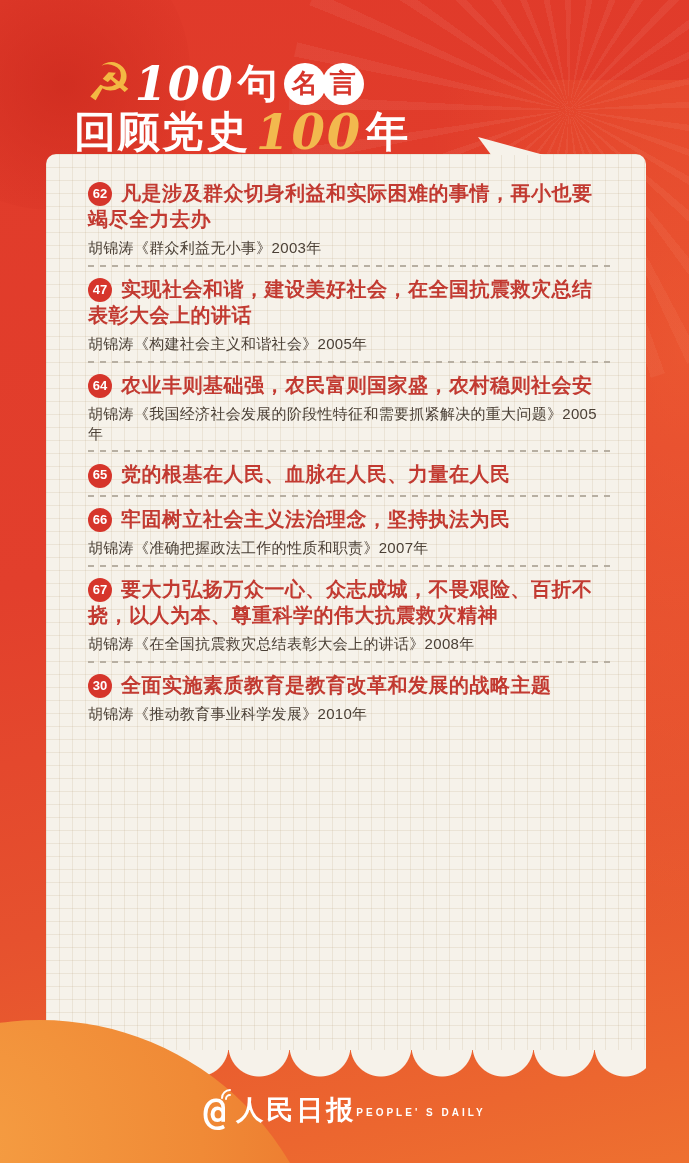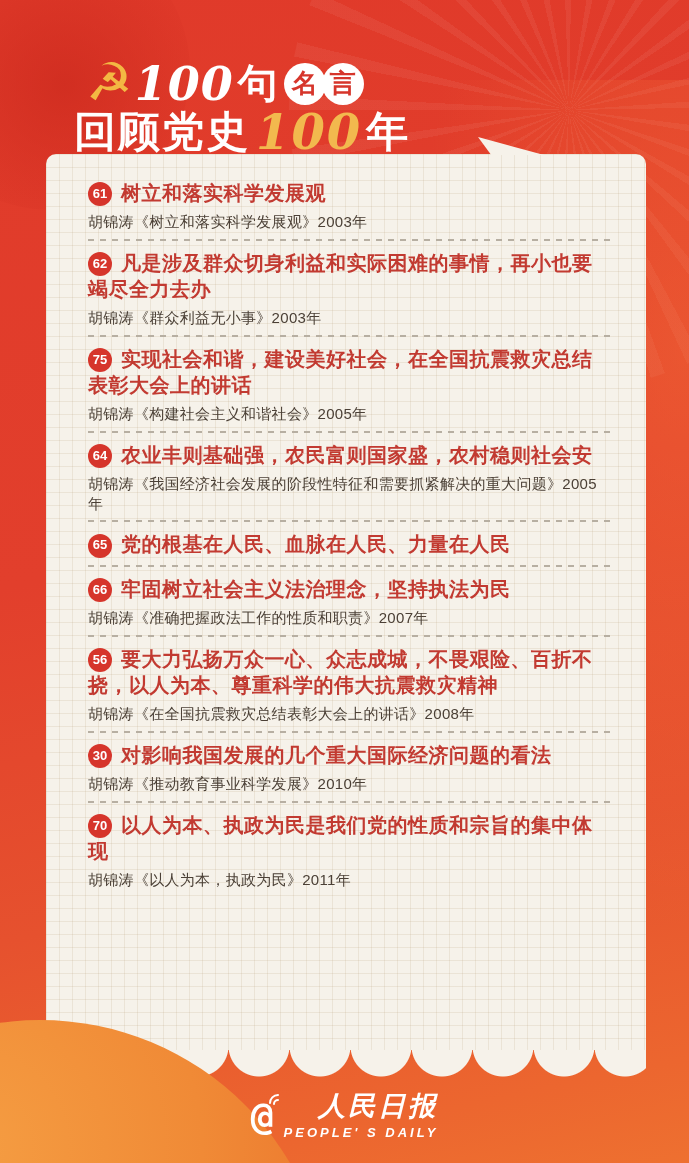--- a/index.html
+++ b/index.html
@@ -114,23 +114,23 @@
     position:absolute; left:0; top:1092px; width:689px; z-index:4;
     display:flex; justify-content:center;
   }
   .logo{ display:inline-flex; align-items:center; color:#fff; }
   .logo-at-wrap{ position:relative; margin-right:10px; }
   .logo-at{
     font-size:38px; font-weight:bold; line-height:1;
     font-family:"DejaVu Sans Mono","Liberation Mono",monospace;
   }
   .logo-waves{ position:absolute; right:-10px; top:-6px; }
-  .logo-text{ display:flex; flex-direction:column; align-items:flex-end;font-style:italic; }
+  .logo-text{ display:flex; flex-direction:row; align-items:center; }
   .logo-cn{ font-size:27px; font-weight:bold; letter-spacing:3px; line-height:1.1; }
-  .logo-en{ font-size:13px; letter-spacing:3px; margin-top:3px; font-weight:bold; }
+  .logo-en{ font-size:10px; letter-spacing:3px; margin-top:3px; font-weight:bold; }
 </style>
 </head>
 <body>
 
 <div class="blob-top-left"></div>
 <div class="rays-top-right"></div>
 <div class="wash-right"></div>
 <div class="blob-bottom-left"></div>
 
 <div class="header">
@@ -148,35 +148,28 @@
     <span class="h2-num">100</span>
     <span class="h2-cn">年</span>
   </div>
 </div>
 
 <div class="card">
   <div class="card-tail"></div>
   <div class="card-body" id="quote-list">
       <div class="quote-item">
     <div class="quote-line">
-      <span class="badge">61</span><span class="quote-text">树立和落实科学发展观</span>
-    </div>
-    <div class="source">胡锦涛《树立和落实科学发展观》2003年</div>
-    <div class="divider"></div>
-  </div>
-      <div class="quote-item">
-    <div class="quote-line">
       <span class="badge">62</span><span class="quote-text">凡是涉及群众切身利益和实际困难的事情，再小也要竭尽全力去办</span>
     </div>
     <div class="source">胡锦涛《群众利益无小事》2003年</div>
     <div class="divider"></div>
   </div>
       <div class="quote-item">
     <div class="quote-line">
-      <span class="badge">75</span><span class="quote-text">实现社会和谐，建设美好社会，在全国抗震救灾总结表彰大会上的讲话</span>
+      <span class="badge">47</span><span class="quote-text">实现社会和谐，建设美好社会，在全国抗震救灾总结表彰大会上的讲话</span>
     </div>
     <div class="source">胡锦涛《构建社会主义和谐社会》2005年</div>
     <div class="divider"></div>
   </div>
       <div class="quote-item">
     <div class="quote-line">
       <span class="badge">64</span><span class="quote-text">农业丰则基础强，农民富则国家盛，农村稳则社会安</span>
     </div>
     <div class="source">胡锦涛《我国经济社会发展的阶段性特征和需要抓紧解决的重大问题》2005年</div>
     <div class="divider"></div>
@@ -189,38 +182,31 @@
   </div>
       <div class="quote-item">
     <div class="quote-line">
       <span class="badge">66</span><span class="quote-text">牢固树立社会主义法治理念，坚持执法为民</span>
     </div>
     <div class="source">胡锦涛《准确把握政法工作的性质和职责》2007年</div>
     <div class="divider"></div>
   </div>
       <div class="quote-item">
     <div class="quote-line">
-      <span class="badge">56</span><span class="quote-text">要大力弘扬万众一心、众志成城，不畏艰险、百折不挠，以人为本、尊重科学的伟大抗震救灾精神</span>
+      <span class="badge">67</span><span class="quote-text">要大力弘扬万众一心、众志成城，不畏艰险、百折不挠，以人为本、尊重科学的伟大抗震救灾精神</span>
     </div>
     <div class="source">胡锦涛《在全国抗震救灾总结表彰大会上的讲话》2008年</div>
     <div class="divider"></div>
   </div>
       <div class="quote-item">
     <div class="quote-line">
-      <span class="badge">30</span><span class="quote-text">对影响我国发展的几个重大国际经济问题的看法</span>
+      <span class="badge">30</span><span class="quote-text">全面实施素质教育是教育改革和发展的战略主题</span>
     </div>
     <div class="source">胡锦涛《推动教育事业科学发展》2010年</div>
     <div class="divider"></div>
-  </div>
-      <div class="quote-item">
-    <div class="quote-line">
-      <span class="badge">70</span><span class="quote-text">以人为本、执政为民是我们党的性质和宗旨的集中体现</span>
-    </div>
-    <div class="source">胡锦涛《以人为本，执政为民》2011年</div>
-
   </div>
     </div>
   <div class="scallops"></div>
 </div>
 
 <div class="footer">
   <div class="logo">
     <span class="logo-at-wrap">
       <span class="logo-at">@</span>
       <svg class="logo-waves" width="16" height="16" viewBox="0 0 16 16">

